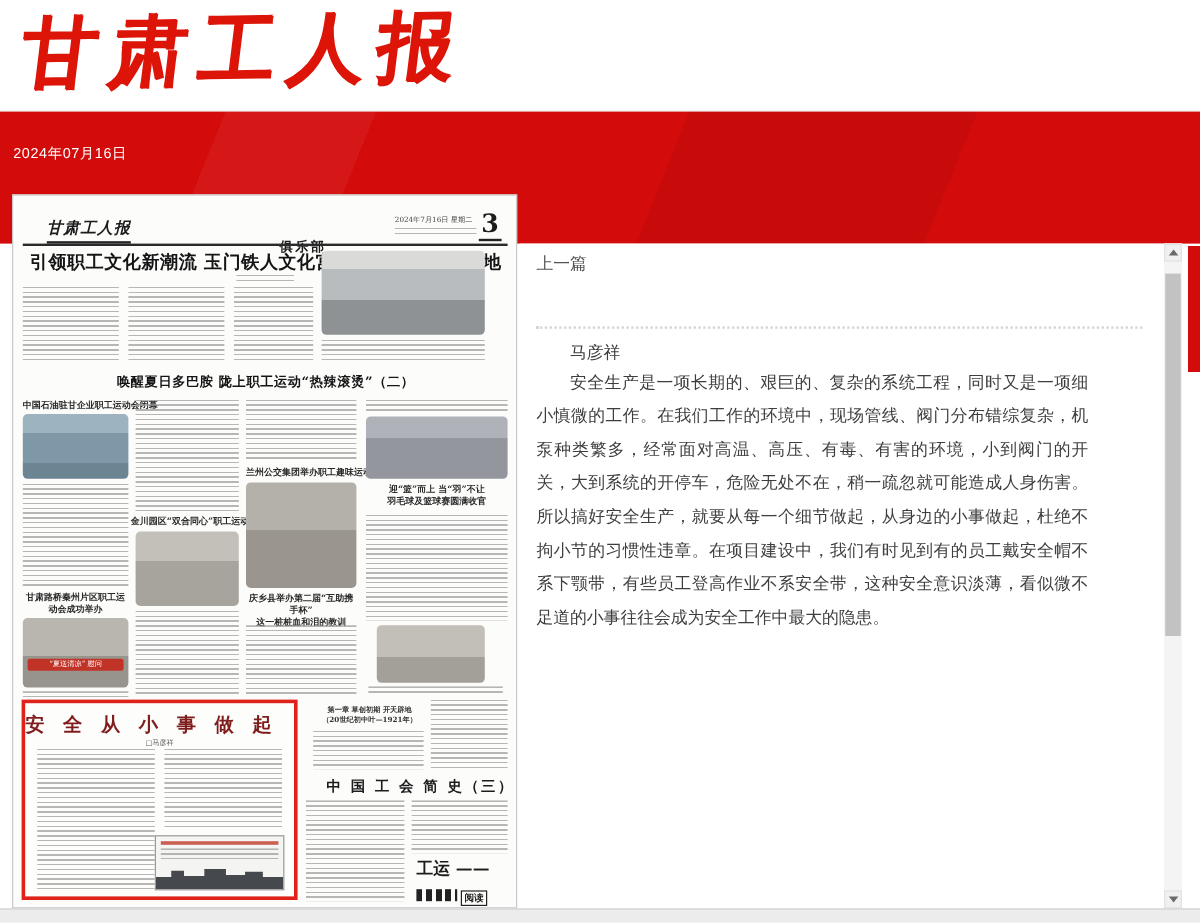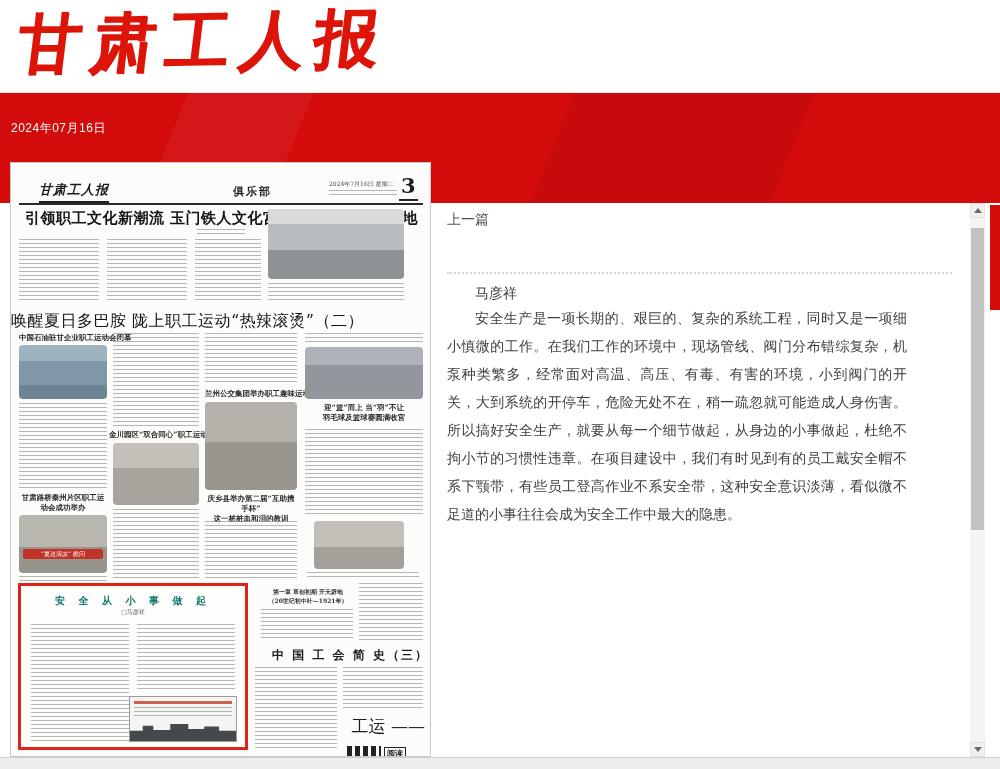--- a/index.html
+++ b/index.html
@@ -31,29 +31,29 @@
   .paper { position:absolute; left:10px; top:162px; width:421px; height:595px; background:#fcfcfb;
     border:1px solid #c9c9c9; overflow:hidden; font-family:"DejaVu Serif", serif; color:#1c1c1c; }
   .tx { background-image:repeating-linear-gradient(180deg,#9b9b9b 0,#9b9b9b 1.2px,transparent 1.2px,transparent 4px); opacity:.72; }
   .ph { border-radius:4px; }
   .mast-logo { font-weight:bold; font-style:italic; font-size:13px; letter-spacing:1px; border-bottom:2px solid #222; padding-bottom:2px; white-space:nowrap; }
   .mast-section { font-weight:bold; font-size:11px; letter-spacing:2px; }
   .mast-date { font-size:6px; color:#444; line-height:8px; white-space:nowrap; }
   .mast-num { font-weight:bold; font-size:21px; font-family:"DejaVu Serif", serif; border-bottom:2px solid #222; padding:0 2px 1px; }
   .rule { background:#2a2a2a; height:2px; }
   .hl1 { font-weight:bold; font-size:15px; letter-spacing:.5px; text-align:center; white-space:nowrap; color:#151515; }
-  .hl2 { font-weight:normal; font-size:16px; letter-spacing:.5px; text-align:left; white-space:nowrap; color:#151515; }
+  .hl2 { font-weight:bold; font-size:11px; letter-spacing:.5px; text-align:center; white-space:nowrap; color:#151515; }
   .sub { font-weight:bold; font-size:7.5px; text-align:center; color:#2a2a2a; line-height:10px; white-space:nowrap; }
   .sub2l { font-weight:bold; font-size:7.5px; text-align:center; color:#2a2a2a; line-height:10px; }
   .redbox { position:absolute; border:3px solid #e0231a; background:#fdfdfc; }
-  .boxtitle { font-weight:bold; font-size:10px; letter-spacing:5px; text-align:center; color:#0f766e; white-space:nowrap; }
+  .boxtitle { font-weight:bold; font-size:16px; letter-spacing:5px; color:#7f1d1d; white-space:nowrap; }
   .boxby { font-size:6px; text-align:center; color:#555; }
   .hist { font-weight:bold; font-size:12px; letter-spacing:2px; text-align:center; white-space:nowrap; }
   .chapter { font-weight:bold; font-size:6px; text-align:center; line-height:9px; color:#333; }
-  .gy-top { font-weight:normal; font-size:17px; white-space:nowrap;text-align:right; }
+  .gy-top { font-weight:bold; font-size:14px; white-space:nowrap; }
   .gy-read { display:inline-block; font-weight:bold; font-size:8px; border:1px solid #222; padding:0 2px; margin-left:3px; }
   .gy-build { display:inline-block; width:34px; height:10px; background:
       repeating-linear-gradient(90deg,#222 0 5px,transparent 5px 8px); }
   .banner-label { position:absolute; left:4%; right:4%; top:58%; background:#c23327; color:#fff;
      font-size:6px; text-align:center; line-height:10px; border-radius:2px; white-space:nowrap; }
 
   
   .reader { position:absolute; left:433px; top:203px; width:552px; height:554px; background:#fff; overflow:hidden; color:#3d3d3d; }
   .prev-link { position:absolute; left:14px; top:8px; font-size:14px; color:#555; cursor:pointer; }
   .art-title { position:absolute; left:14px; top:33px; width:460px; text-align:center; font-size:21px; color:#4d4d4d; }
@@ -77,21 +77,21 @@
   <div class="site-logo">甘肃工人报</div>
 </header>
 
 <div class="red-banner">
   <span class="banner-date">2024年07月16日</span>
 </div>
 
 <div class="paper">
 
   <div class="abs mast-logo" style="left:28px; top:18px;">甘肃工人报</div>
-  <div class="abs mast-section" style="left:222px; top:21px;">俱乐部</div>
+  <div class="abs mast-section" style="left:222px; top:35px;">俱乐部</div>
   <div class="abs mast-date" style="left:318px; top:17px;">2024年7月16日 星期二</div>
   <div class="abs tx" style="left:318px; top:27px; width:68px; height:6px;"></div>
   <div class="abs mast-num" style="left:388px; top:10px;">3</div>
   <div class="abs rule" style="left:8px; top:40px; width:404px;"></div>
 
   <div class="abs hl1" style="left:0; top:46px; width:421px;">引领职工文化新潮流 玉门铁人文化宫成为红色教育打卡地</div>
   <div class="abs tx" style="left:186px; top:66px; width:48px; height:6px;"></div>
   <div class="abs tx" style="left:8px;  top:76px; width:80px; height:64px;"></div>
   <div class="abs tx" style="left:96px; top:76px; width:80px; height:64px;"></div>
   <div class="abs tx" style="left:184px; top:76px; width:66px; height:64px;"></div>

